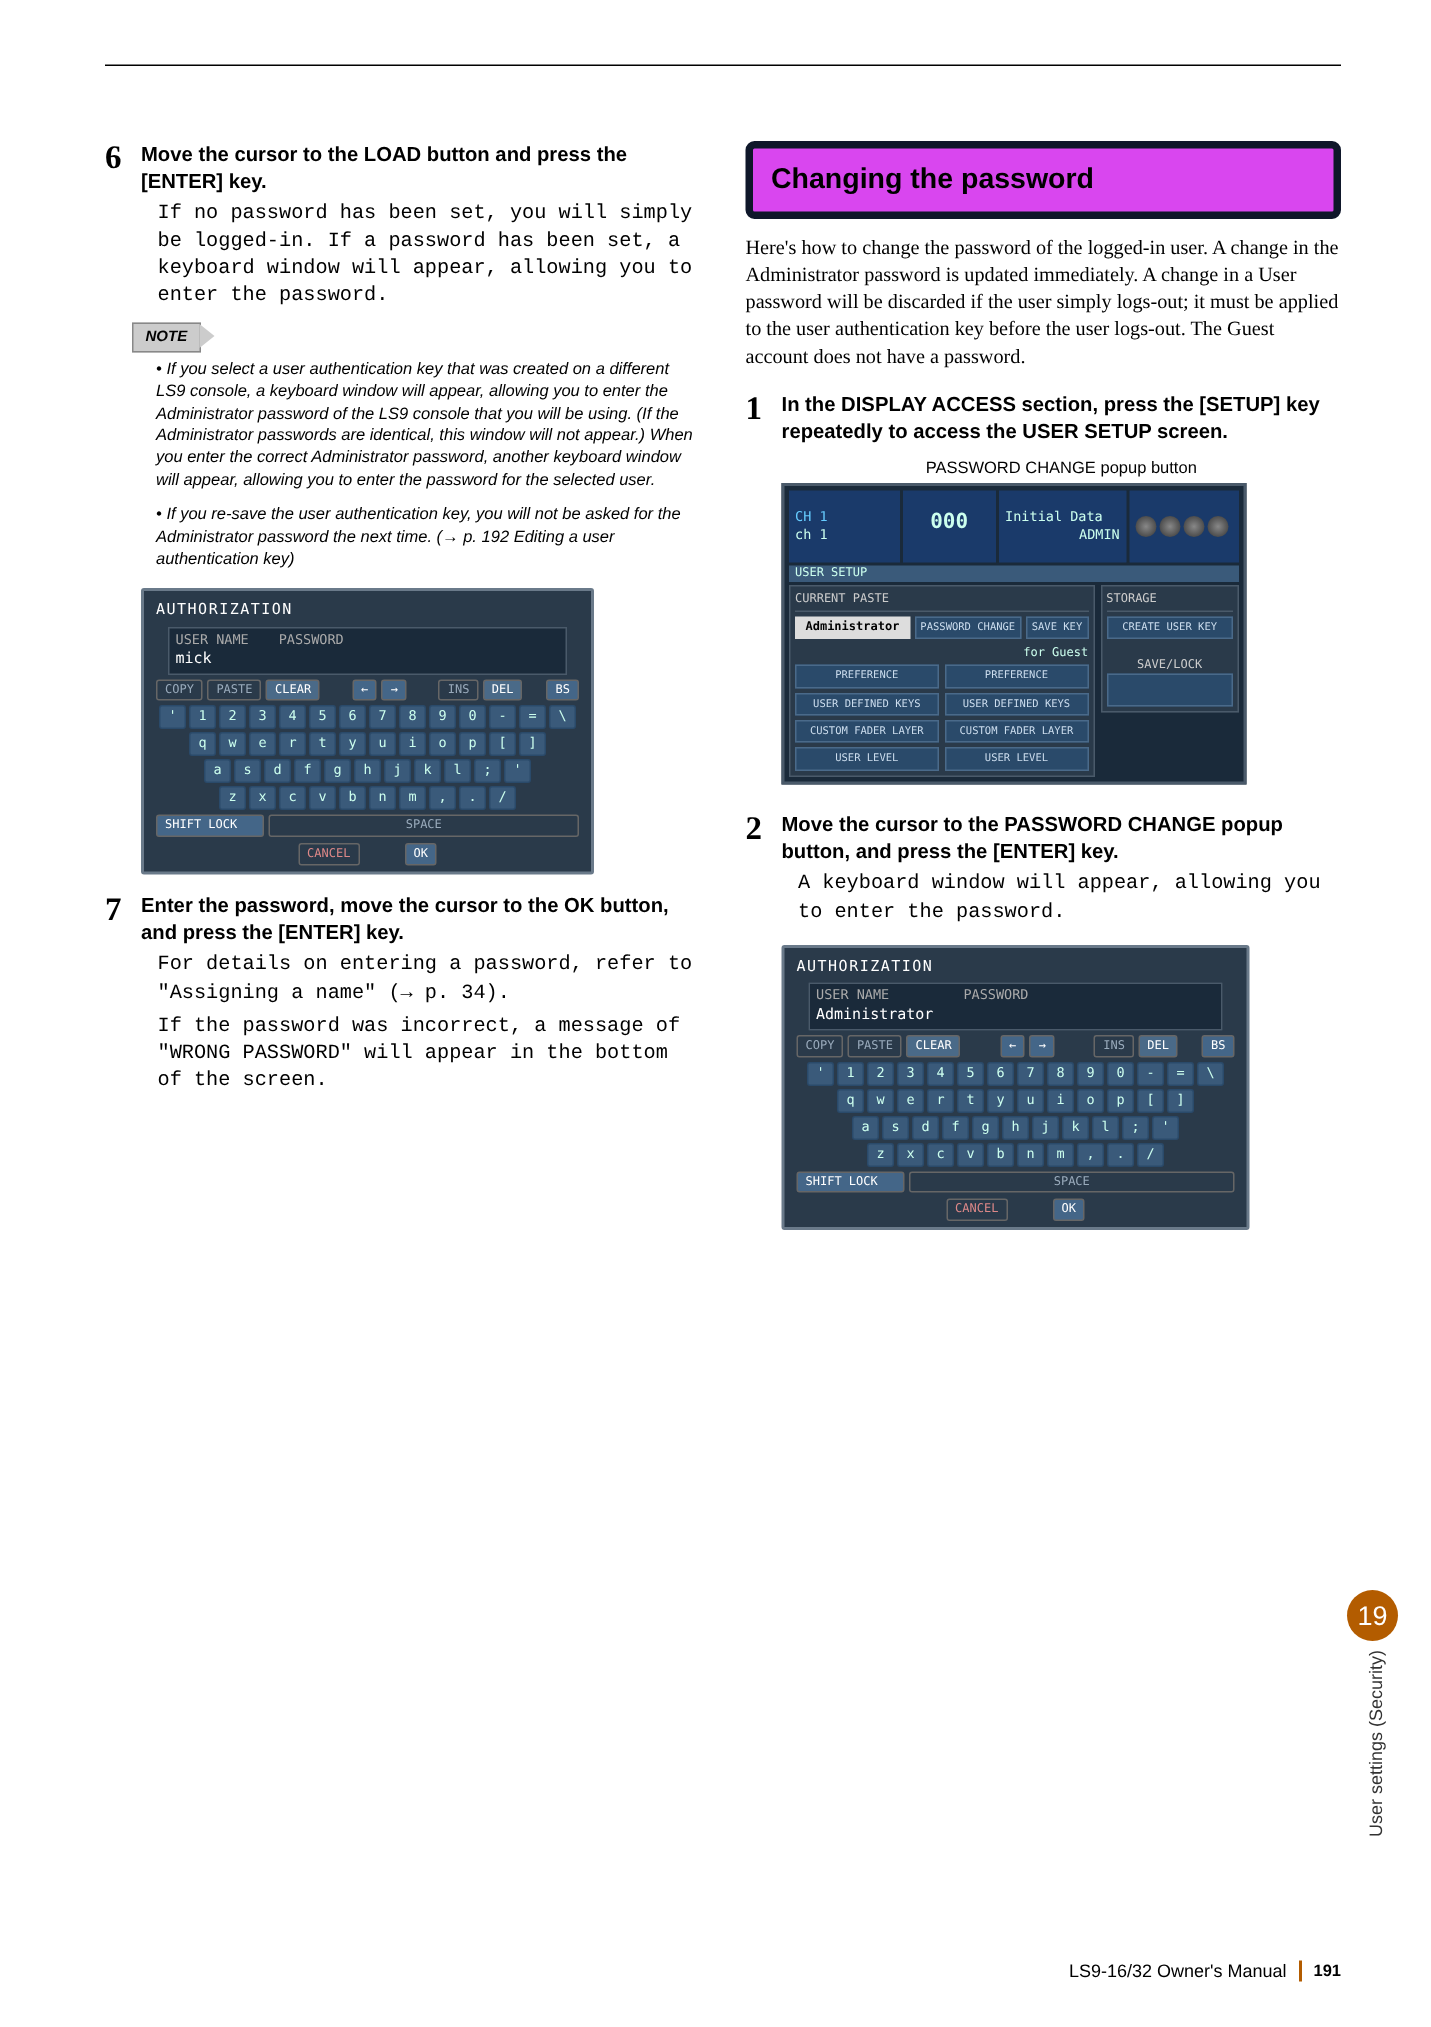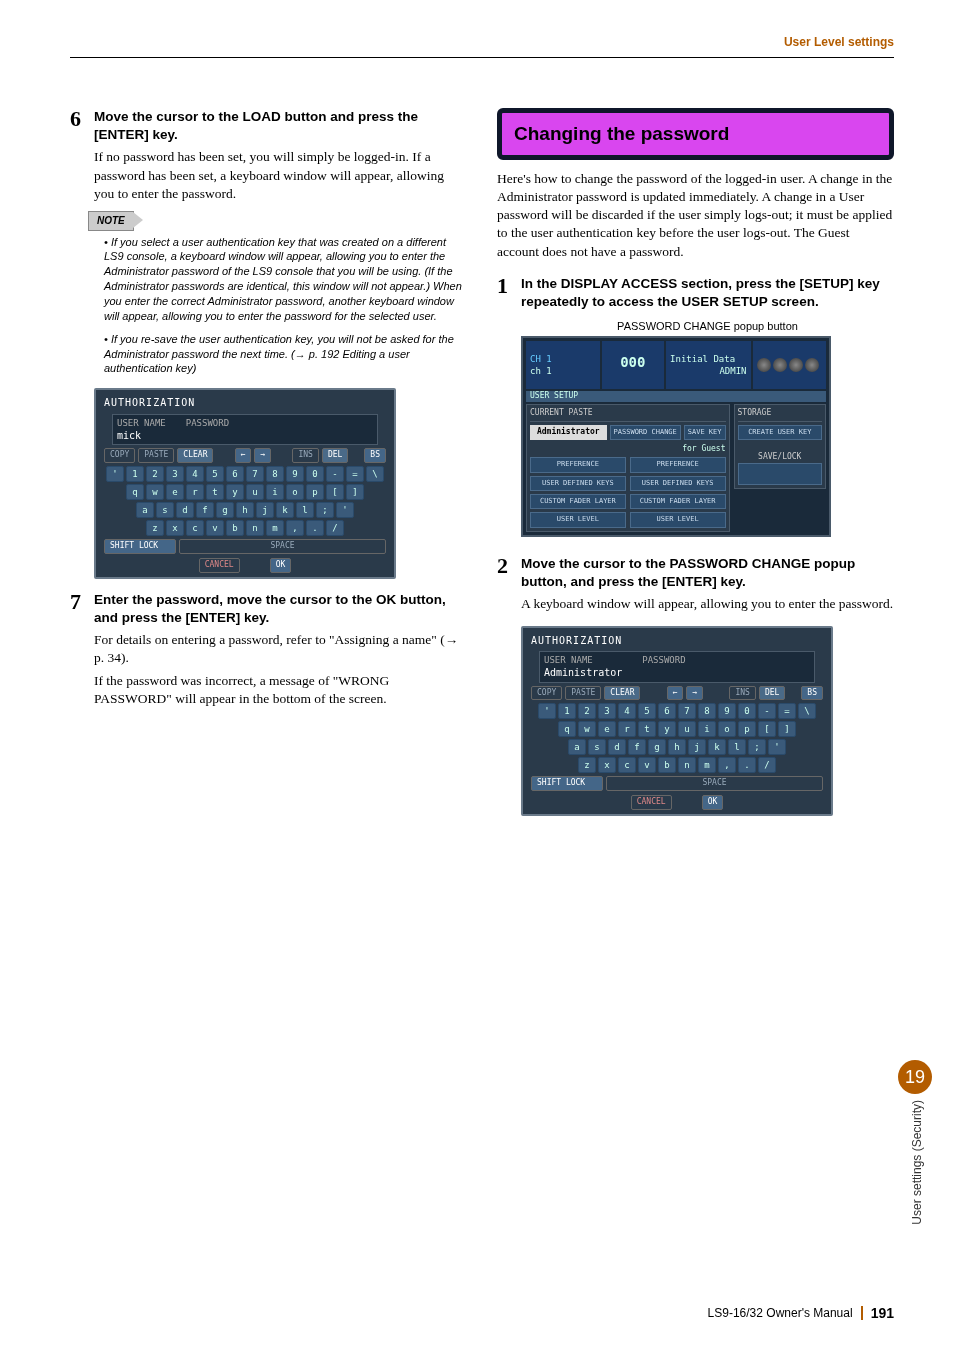--- a/index.html
+++ b/index.html
@@ -54,23 +54,23 @@
     flex-shrink: 0;
     width: 18px;
   }
   .step-title {
     font-family: Arial, sans-serif;
     font-weight: bold;
     font-size: 13.5px;
     line-height: 1.35;
   }
   .body-text {
-    margin-left: 24px;
+    margin-left: 35px;
     margin-top: 4px;
-    font-family: Liberation Serif, serif;
+    font-family: Liberation Mono, monospace;
     font-size: 13.5px;
   }
   .note-tag {
     display: inline-block;
     background: #ccc;
     font-family: Arial, sans-serif;
     font-weight: bold;
     font-style: italic;
     font-size: 10px;
     padding: 2px 8px;
@@ -217,34 +217,33 @@
     right: 60px;
     font-family: Arial, sans-serif;
     font-size: 12px;
     display: flex;
     align-items: center;
     gap: 8px;
     justify-content: center;
   }
   .footer .pnum {
     font-weight: bold;
-    font-size: 14px;
+    font-size: 11px;
   }
   .footer .bar {
     width: 2px;
     height: 14px;
     background: #b35c00;
   }
   .ss-wrap{position:relative;}
 </style>
 </head>
 <body>
 
 <div class="page">
-  <div class="header-right">User Level settings</div>
   <div class="header-line"></div>
 
   <div class="columns">
 
     <div class="col">
       <div class="step-row">
         <div class="step-num">6</div>
         <div class="step-title">Move the cursor to the LOAD button and press the [ENTER] key.</div>
       </div>
       <div class="body-text">If no password has been set, you will simply be logged-in. If a password has been set, a keyboard window will appear, allowing you to enter the password.</div>

